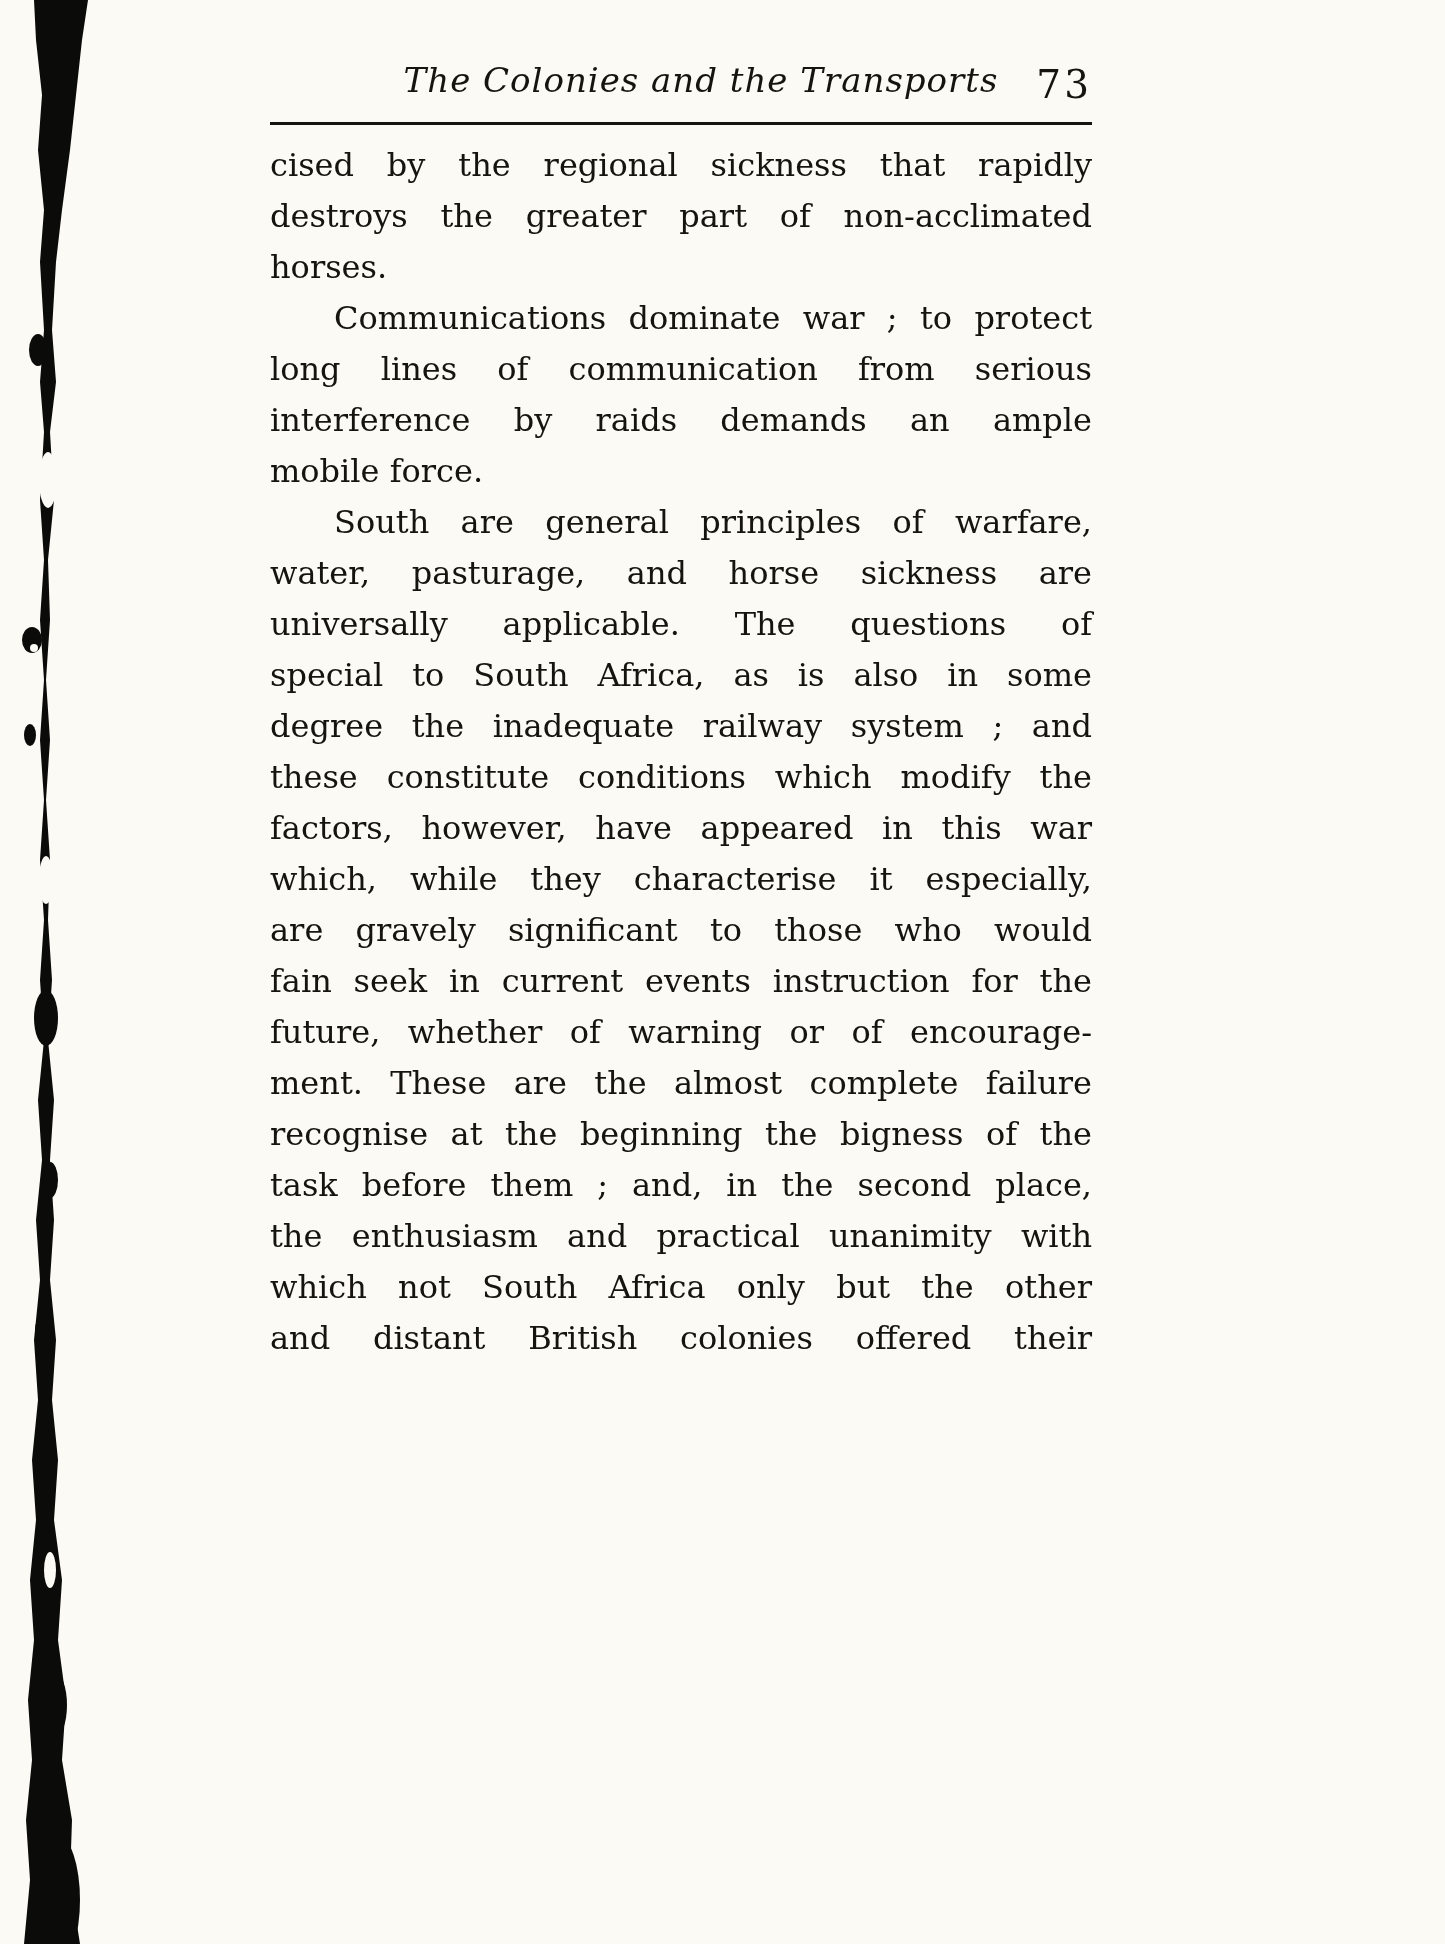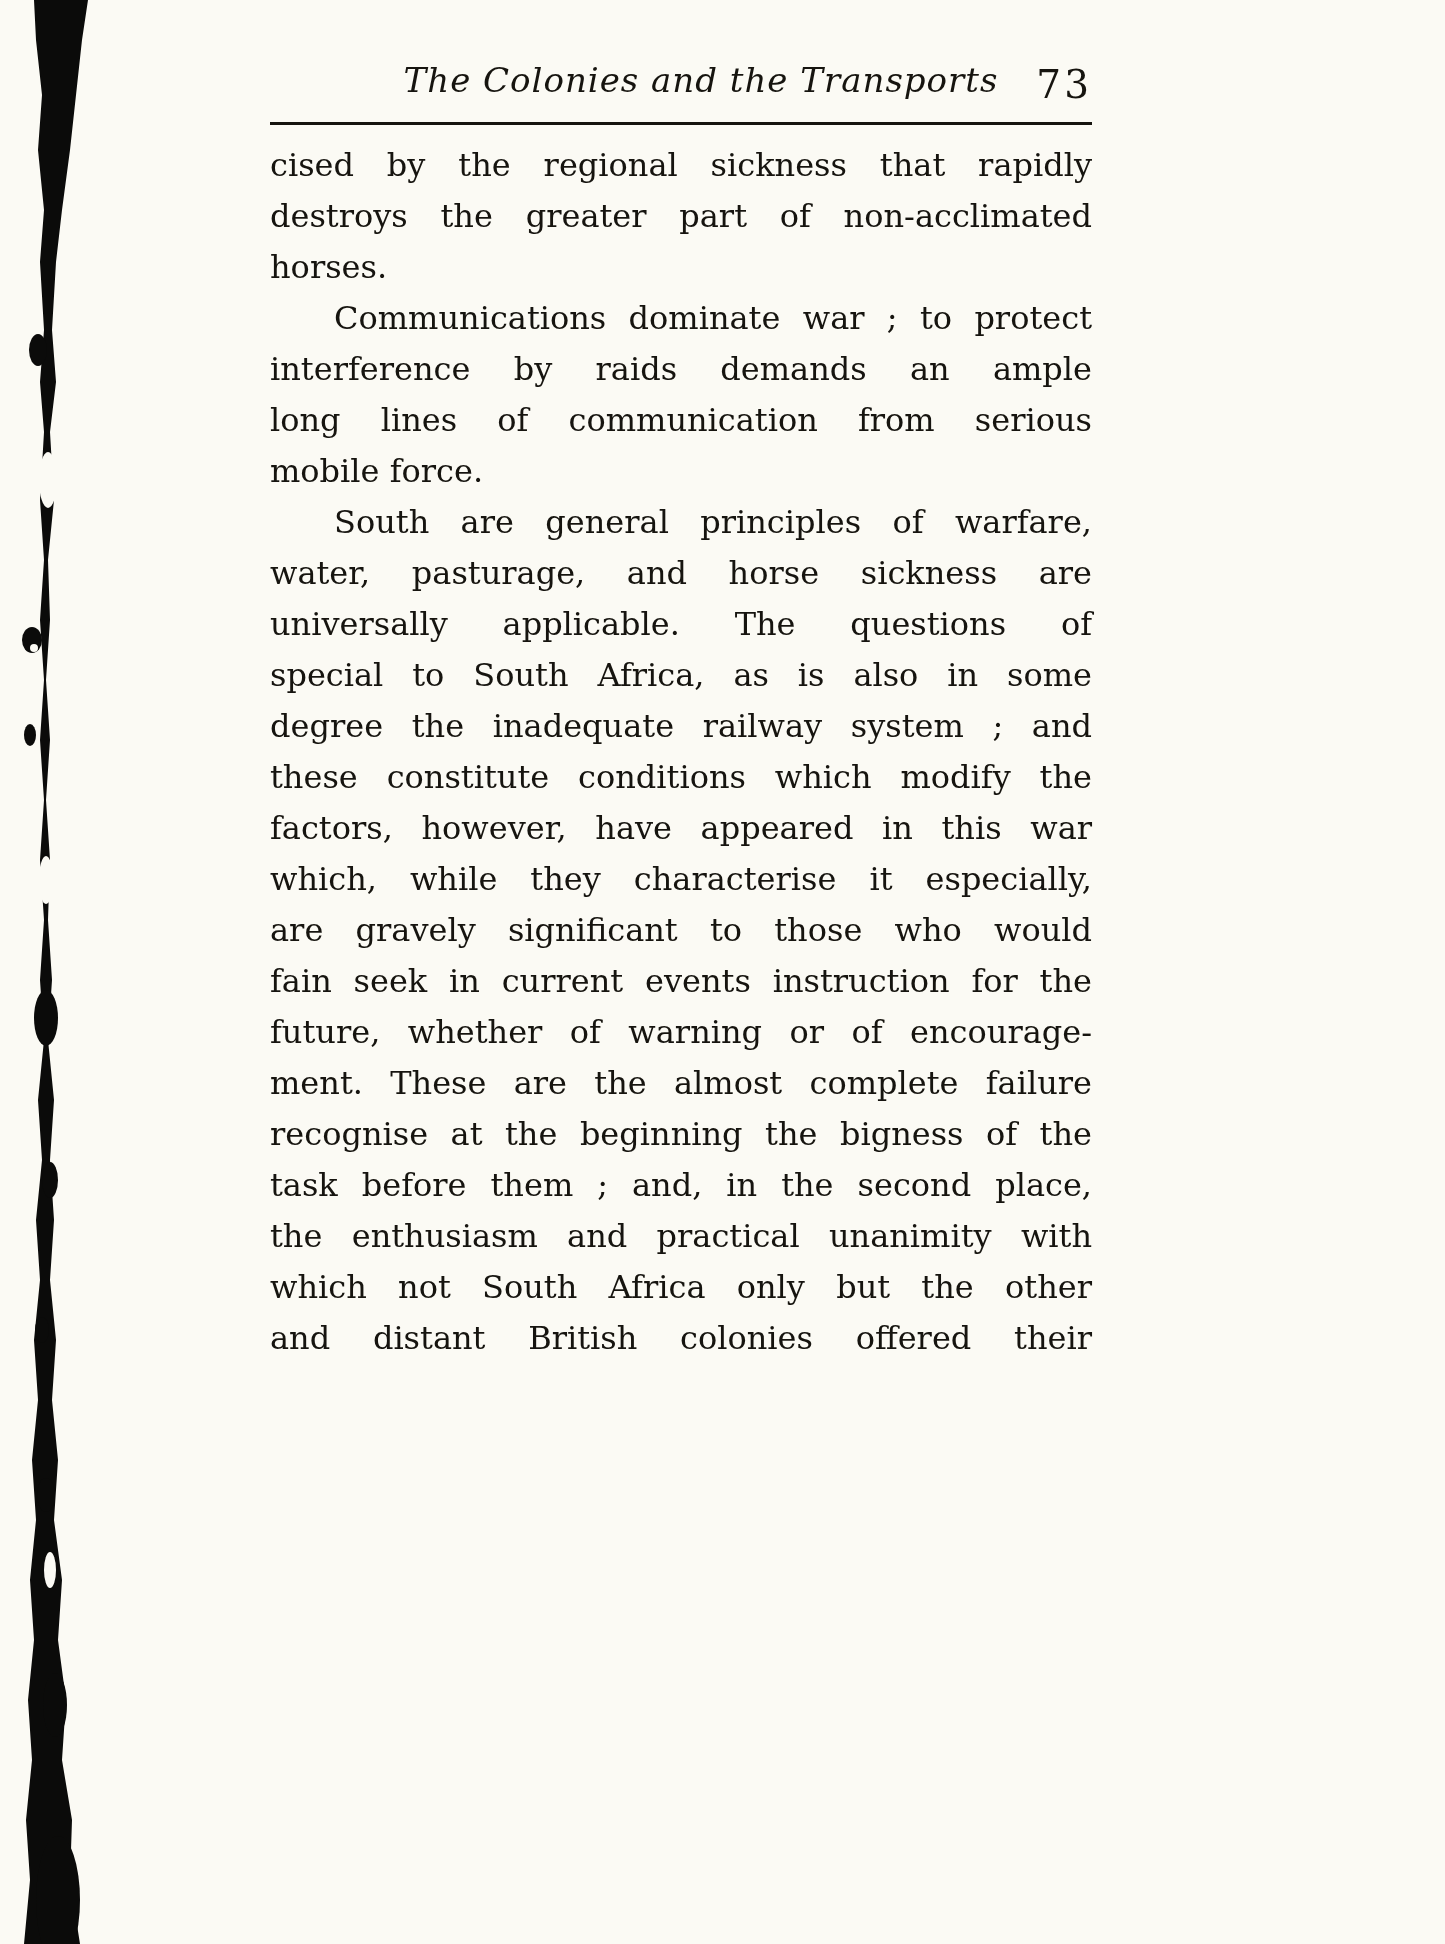--- a/index.html
+++ b/index.html
@@ -114,22 +114,22 @@
       <span class="pagenum">73</span>
     </div>
 
     <div class="rule"></div>
 
     <div class="body-text" id="body-lines">
         <div class="line">cised by the regional sickness that rapidly</div>
         <div class="line">destroys the greater part of non-acclimated</div>
         <div class="line end">horses.</div>
         <div class="line indent">Communications dominate war ; to protect</div>
+        <div class="line">long lines of communication from serious</div>
         <div class="line">interference by raids demands an ample</div>
-        <div class="line">long lines of communication from serious</div>
         <div class="line end">mobile force.</div>
         <div class="line indent">South are general principles of warfare,</div>
         <div class="line">water, pasturage, and horse sickness are</div>
         <div class="line">universally applicable. The questions of</div>
         <div class="line">special to South Africa, as is also in some</div>
         <div class="line">degree the inadequate railway system ; and</div>
         <div class="line">these constitute conditions which modify the</div>
         <div class="line">factors, however, have appeared in this war</div>
         <div class="line">which, while they characterise it especially,</div>
         <div class="line">are gravely significant to those who would</div>

